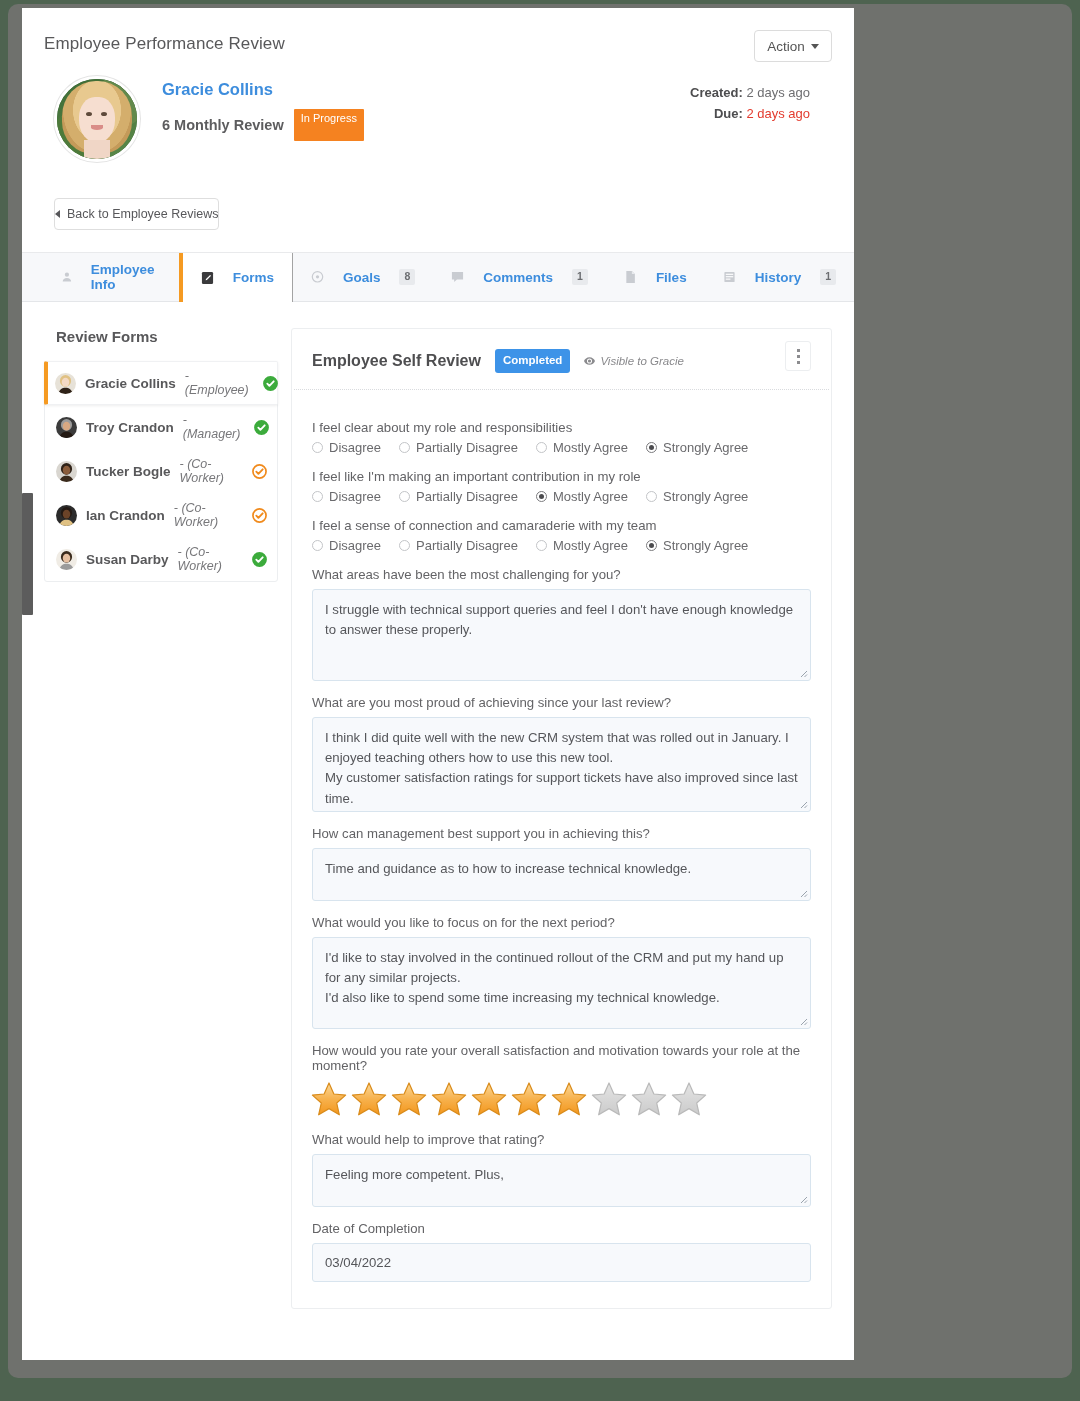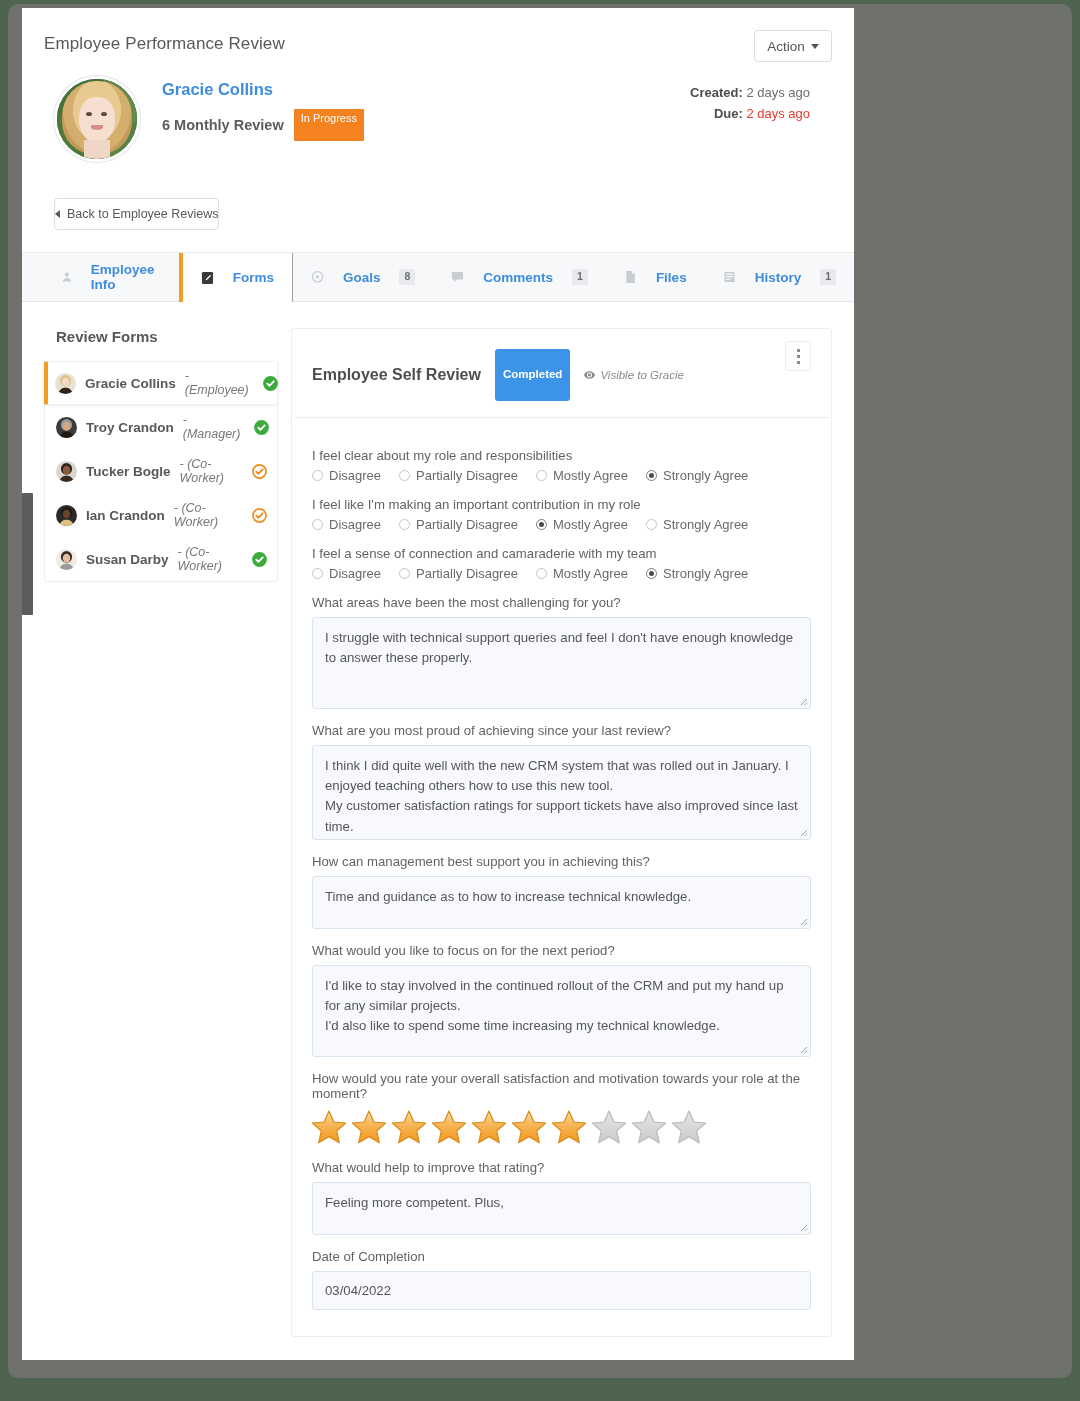--- a/index.html
+++ b/index.html
@@ -175,21 +175,21 @@
   }
   .av-sm { width: 21px; height: 21px; border-radius: 50%; flex: none; overflow:hidden; position:relative; }
   .rev-name { font-weight: bold; color: #58585a; white-space: nowrap; }
   .rev-role { font-style: italic; color: #77777a; font-size: 12.5px; }
   .status-dot { margin-left: 5px; width: 15px; height: 15px; flex:none; }
 
   .content { flex: 1; padding: 26px 22px 0 13px; }
   .form-card { border: 1px solid #eceef0; border-radius: 3px; background: #fff; padding: 0 0 26px 0; }
   .form-head { display: flex; align-items: center; gap: 14px; padding: 20px 20px 16px 20px; position: relative; }
   .form-title { font-size: 16px; color: #4e4e50; font-weight: bold; }
-  .badge-completed { background: #3d93e8; color: #fff; font-size: 11.5px; font-weight: bold; padding: 20px 8px; border-radius: 3px; line-height:1; }
+  .badge-completed { background: #3d93e8; color: #fff; font-size: 11.5px; font-weight: bold; padding: 6px 8px; border-radius: 3px; line-height:1; }
   .visible-note { font-size: 11.5px; font-style: italic; color: #89898c; display: flex; align-items: center; gap: 5px; }
   .kebab {
     position: absolute; right: 20px; top: 12px;
     width: 26px; height: 30px; border: 1px solid #eceef0; border-radius: 3px;
     background: #fff; display:flex; flex-direction:column; align-items:center; justify-content:center; gap:3px;
     cursor: pointer;
   }
   .kebab i { width: 3px; height: 3px; background: #8c8c8f; display:block; }
   .dotted-sep { border-top: 1px dotted #d9dbde; margin: 0 2px; }
 

